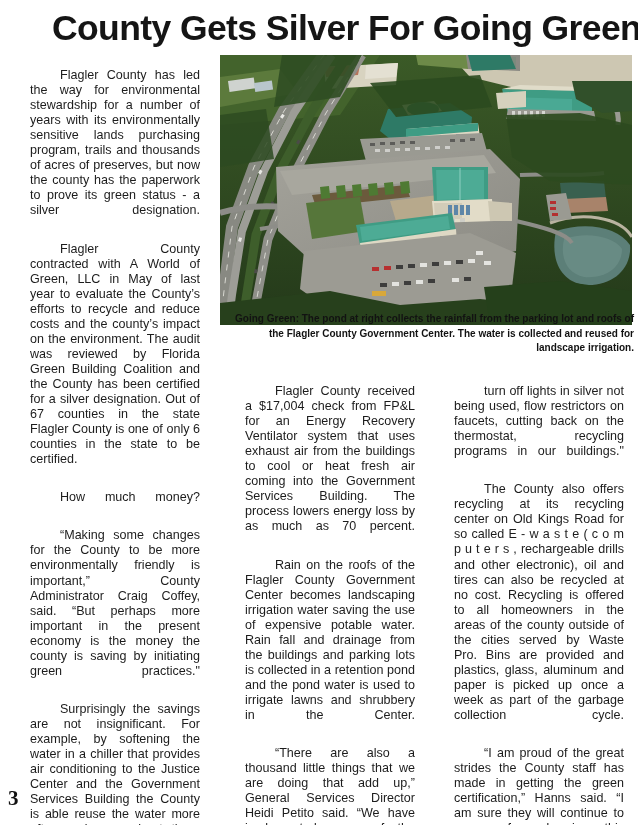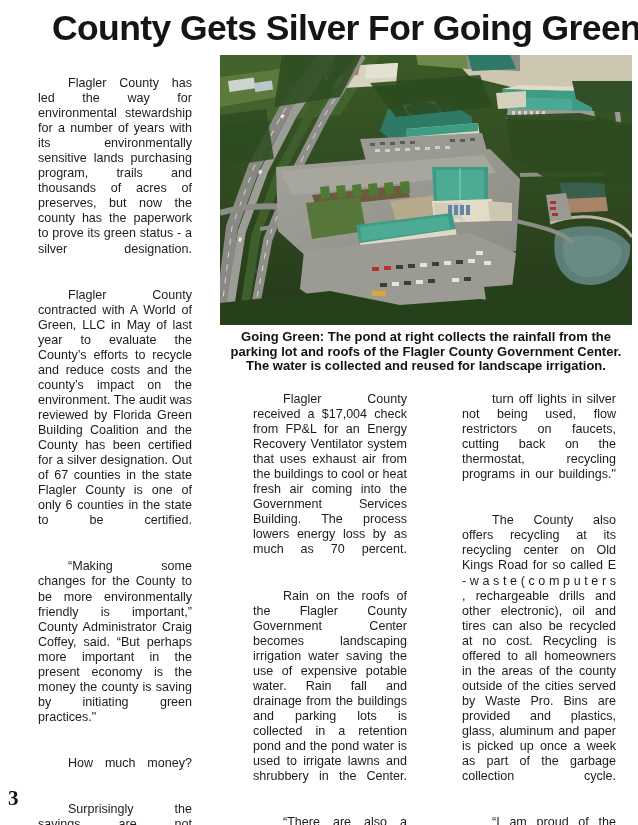--- a/index.html
+++ b/index.html
@@ -44,42 +44,42 @@
     position: absolute;
     inset: 0;
     overflow: hidden;
     background: #2d4a22;
   }
   .photo svg { display: block; }
 
   .caption {
     position: absolute;
     left: 218px;
-    top: 330px;
+    top: 312px;
     width: 416px;
-    text-align: center;
+    text-align: right;
     font-family: "Liberation Sans", sans-serif;
     font-weight: bold;
-    font-size: 13px;
+    font-size: 10px;
     line-height: 14.6px;
     color: #121212;
   }
 
   
   .col {
     position: absolute;
     font-family: "Liberation Sans", sans-serif;
     font-size: 12.55px;
     line-height: 15.05px;
     color: #1c1c1c;
     text-align: justify;
     text-justify: inter-word;
   }
   .col p {
-    margin: 16px;
+    margin: 8px;
     text-indent: 30px;
   }
 
   #col-left  { left: 22px;  top: 60px;  width: 186px; }
   #col-mid   { left: 237px; top: 376px; width: 186px; }
   #col-right { left: 446px; top: 376px; width: 186px; }
 
   
   .col p:after {
     content: "";
@@ -328,22 +328,22 @@
       <polygon points="264,232 340,226 412,236 412,270 270,270" fill="#25401b"></polygon>
     </svg>
   </div>
 </div>
 
 <div class="caption">Going Green: The pond at right collects the rainfall from the parking lot and roofs of the Flagler County Government Center. The water is collected and reused for landscape irrigation.</div>
 
 <div class="col" id="col-left">
     <p>Flagler County has led the way for environmental stewardship for a number of years with its environmentally sensitive lands purchasing program, trails and thousands of acres of preserves, but now the county has the paperwork to prove its green status -  a silver designation.</p>
     <p>Flagler County contracted with  A World of Green, LLC in May of last  year to evaluate the County’s efforts to recycle and reduce costs and the county’s impact on the environment. The audit was reviewed by Florida Green Building Coalition and the County has been certified for a silver designation. Out of 67 counties in the state Flagler County is one of only 6 counties in the state to be certified.</p>
+    <p>How much money?</p>
     <p>“Making some changes for the County to be more environmentally friendly is important,” County Administrator Craig Coffey, said. “But perhaps more important in the present economy is the money the county is saving by initiating green practices."</p>
-    <p>How much money?</p>
     <p>Surprisingly the savings are not insignificant.  For example, by softening the water in a chiller that provides air conditioning to the Justice Center and the Government Services Building the County is able reuse the water more often and save about three million gallons of water a year and $20,000 a year in  city utility fees.</p>
     <p>The chiller plant included in the complex saves on air conditioning costs by serving both buildings. In October of 2007</p>
   </div>
 <div class="col" id="col-mid">
     <p>Flagler County received a $17,004 check from FP&amp;L for an Energy Recovery Ventilator system that uses exhaust air from the buildings to cool or heat fresh air coming into the Government Services Building. The process lowers energy loss by as much as 70 percent.</p>
     <p>Rain on the roofs of the Flagler County Government Center becomes landscaping irrigation water saving the use of expensive potable water. Rain fall and drainage from the buildings and parking lots is collected in a retention pond and the pond water is used to irrigate lawns and shrubbery in the Center.</p>
     <p>“There are also a thousand little things that we are doing that add up,” General Services Director Heidi Petito said. “We have implemented many of the things that residents do in their own homes, such as</p>
   </div>
 <div class="col" id="col-right">
     <p>turn off lights in silver not being used, flow restrictors on faucets, cutting back on the thermostat, recycling programs in our buildings."</p>

